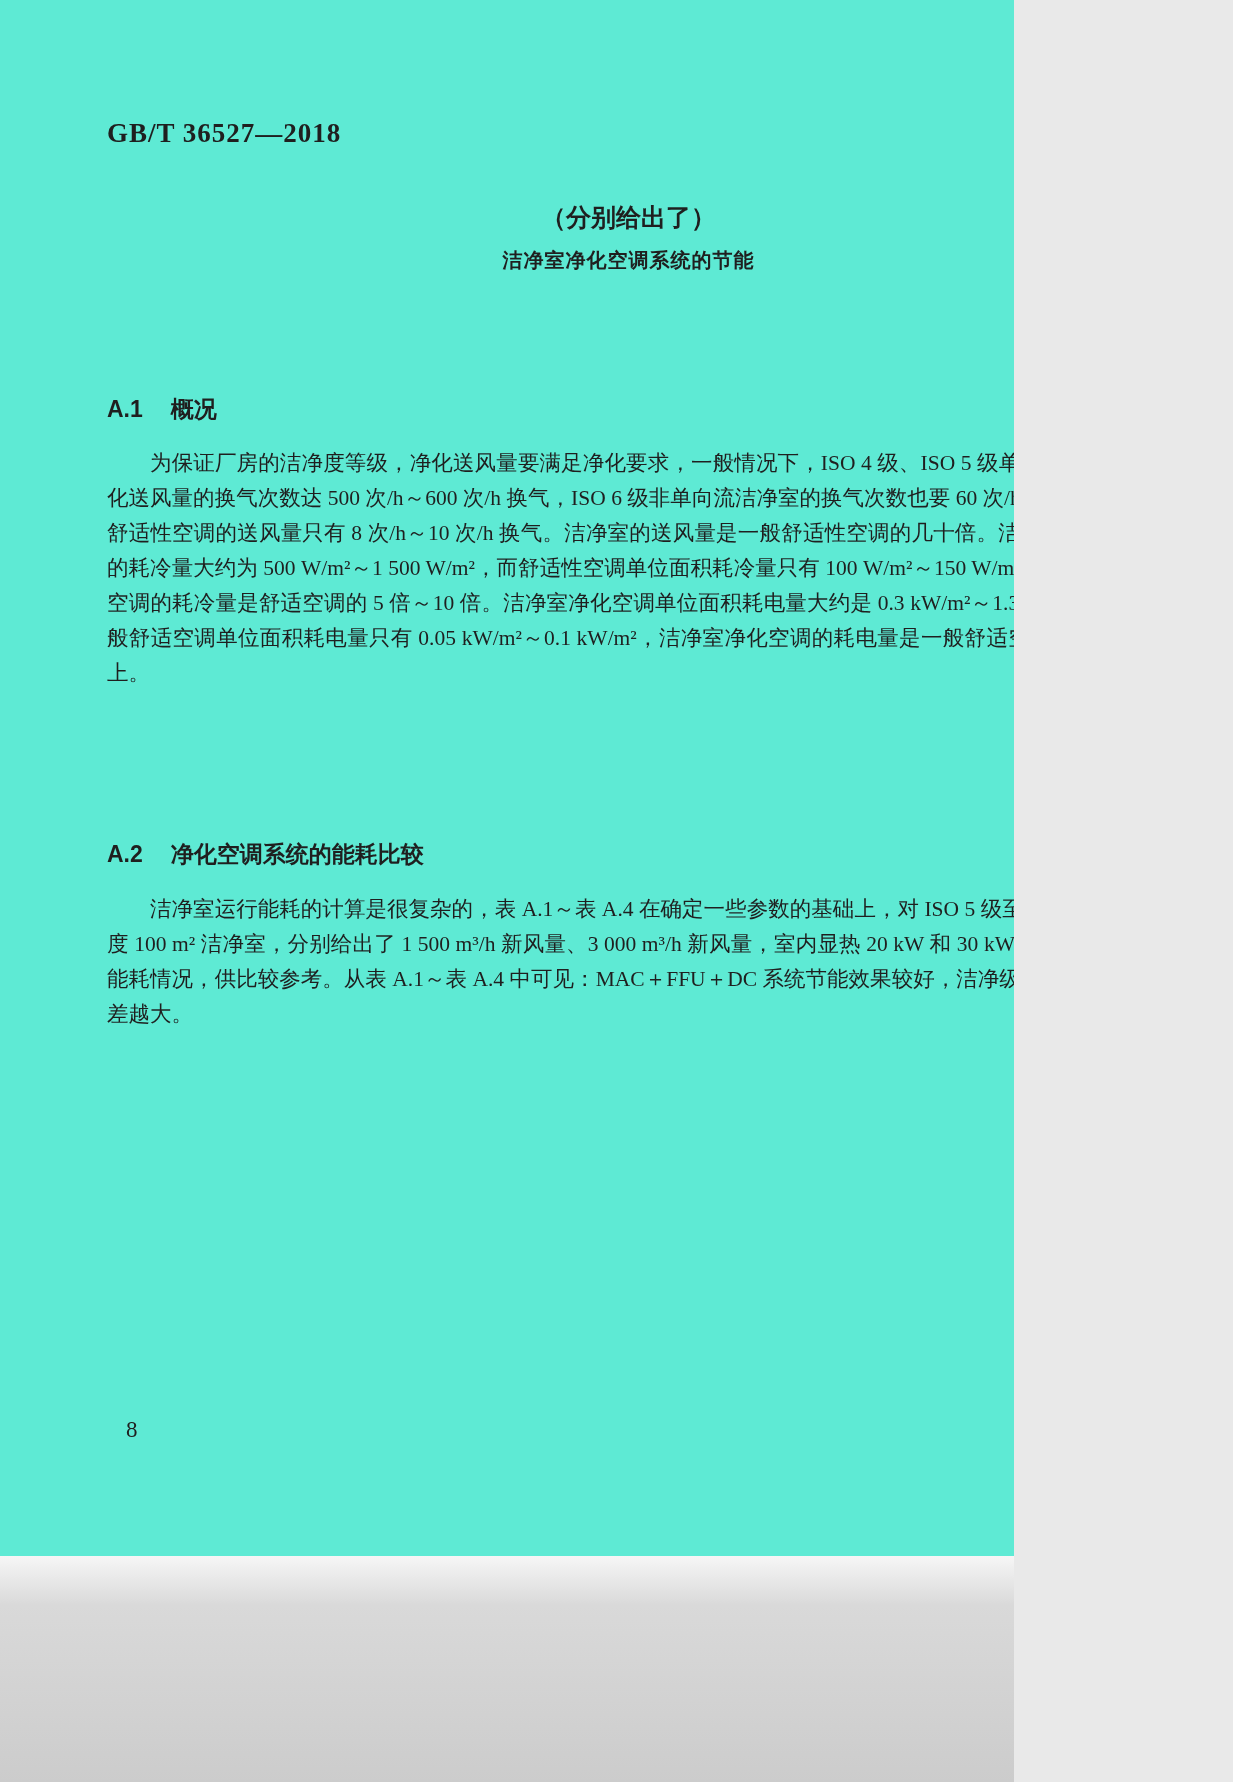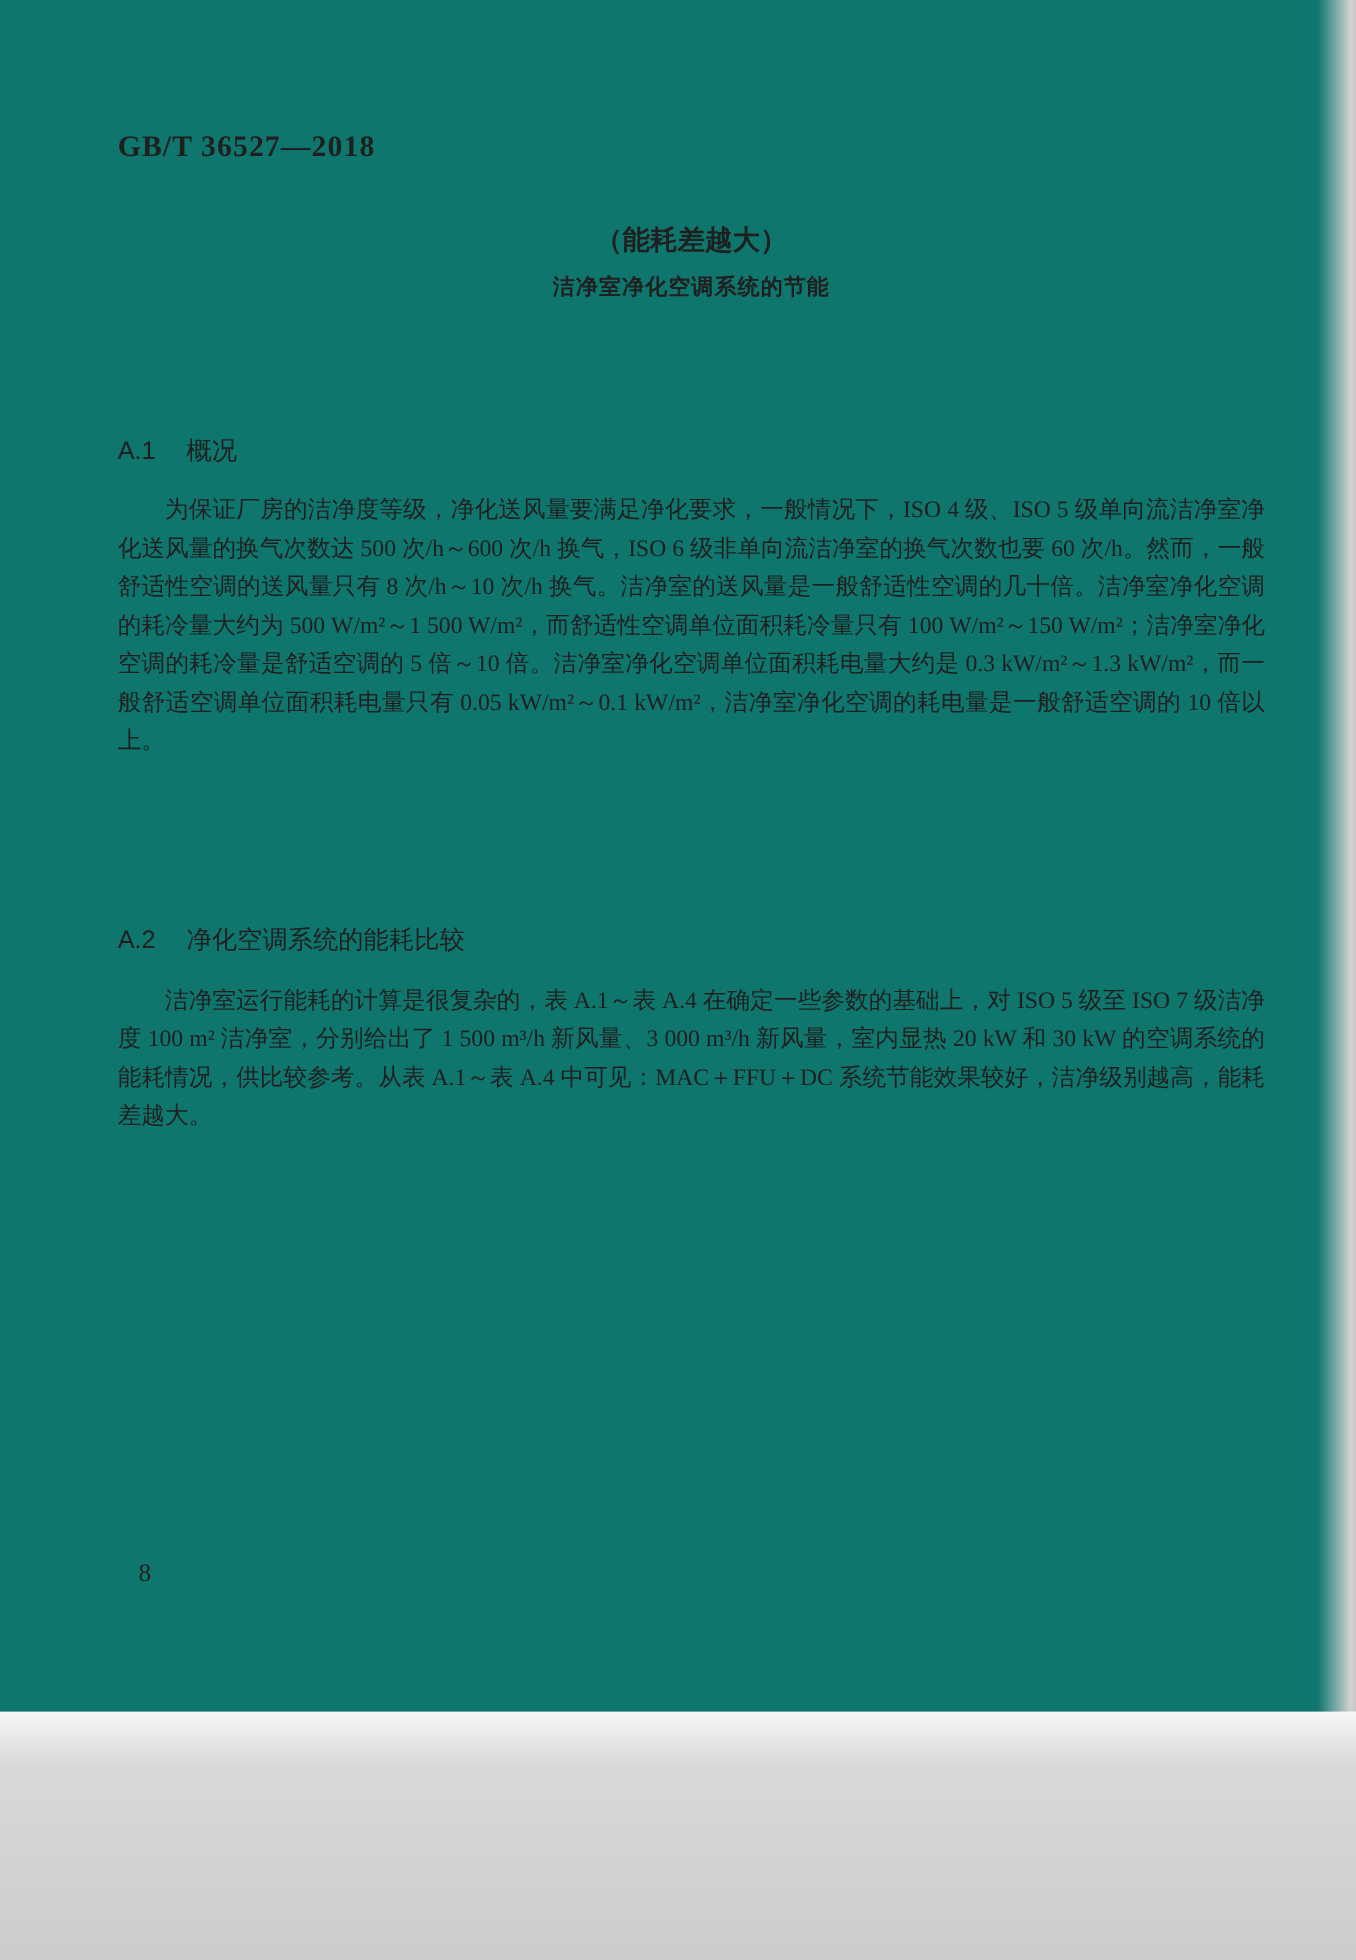--- a/index.html
+++ b/index.html
@@ -1,19 +1,19 @@
 <!DOCTYPE html>
 <html lang="zh"><head>
 <meta charset="utf-8">
 <style>
   html,body{margin:0;padding:0;background:#e9e9e9;}
   .page{
     position:relative;
-    width:1233px;height:1782px;
-    background:#0f766e;
+    width:1014px;height:1782px;
+    background:#5eead4;
     overflow:hidden;
     font-family:"Liberation Serif","DejaVu Serif",serif;
     color:#1f1f1f;
   }
   
   .scan-edge-right{
     position:absolute;top:0;left:1198px;width:35px;height:1782px;
     background:linear-gradient(90deg, rgba(205,205,205,0) 0%, #d2d2d2 85%, #c6c6c6 100%);
   }
   .scan-edge-bottom{
@@ -30,21 +30,21 @@
     text-align:center;
     font-family:"Liberation Sans","DejaVu Sans",sans-serif;
     font-weight:bold;
   }
   .title-line1{font-size:27px;letter-spacing:2px;margin-bottom:15px;}
   .title-line2{font-size:25px;margin-bottom:13px;}
   .title-line3{font-size:20px;letter-spacing:1px;}
   .section-heading{
     position:absolute;left:107px;width:1043px;
     font-family:"Liberation Sans","DejaVu Sans",sans-serif;
-    font-weight:normal;font-size:23px;
+    font-weight:bold;font-size:23px;
   }
   .section-heading .sec-no{margin-right:28px;}
   .heading-a1{top:394px;}
   .heading-a2{top:839px;}
   .body-block{
     position:absolute;left:107px;width:1043px;
     font-size:21.5px;line-height:35px;
     text-align:justify;
   }
   .body-a1{top:446px;}
@@ -59,21 +59,21 @@
 <body>
 
 <div class="page">
 
   <div class="scan-edge-right"></div>
   <div class="scan-edge-bottom"></div>
 
   <div class="running-header">GB/T 36527—2018</div>
 
   <div class="title-block">
-    <div class="title-line2">（能耗差越大）</div>
+    <div class="title-line2">（分别给出了）</div>
     <div class="title-line3">洁净室净化空调系统的节能</div>
   </div>
 
   <div class="section-heading heading-a1">
     <span class="sec-no">A.1</span><span>概况</span>
   </div>
 
   <div class="body-block body-a1">
     <p>为保证厂房的洁净度等级，净化送风量要满足净化要求，一般情况下，ISO 4 级、ISO 5 级单向流洁净室净化送风量的换气次数达 500 次/h～600 次/h 换气，ISO 6 级非单向流洁净室的换气次数也要 60 次/h。然而，一般舒适性空调的送风量只有 8 次/h～10 次/h 换气。洁净室的送风量是一般舒适性空调的几十倍。洁净室净化空调的耗冷量大约为 500 W/m²～1 500 W/m²，而舒适性空调单位面积耗冷量只有 100 W/m²～150 W/m²；洁净室净化空调的耗冷量是舒适空调的 5 倍～10 倍。洁净室净化空调单位面积耗电量大约是 0.3 kW/m²～1.3 kW/m²，而一般舒适空调单位面积耗电量只有 0.05 kW/m²～0.1 kW/m²，洁净室净化空调的耗电量是一般舒适空调的 10 倍以上。</p>
   </div>

